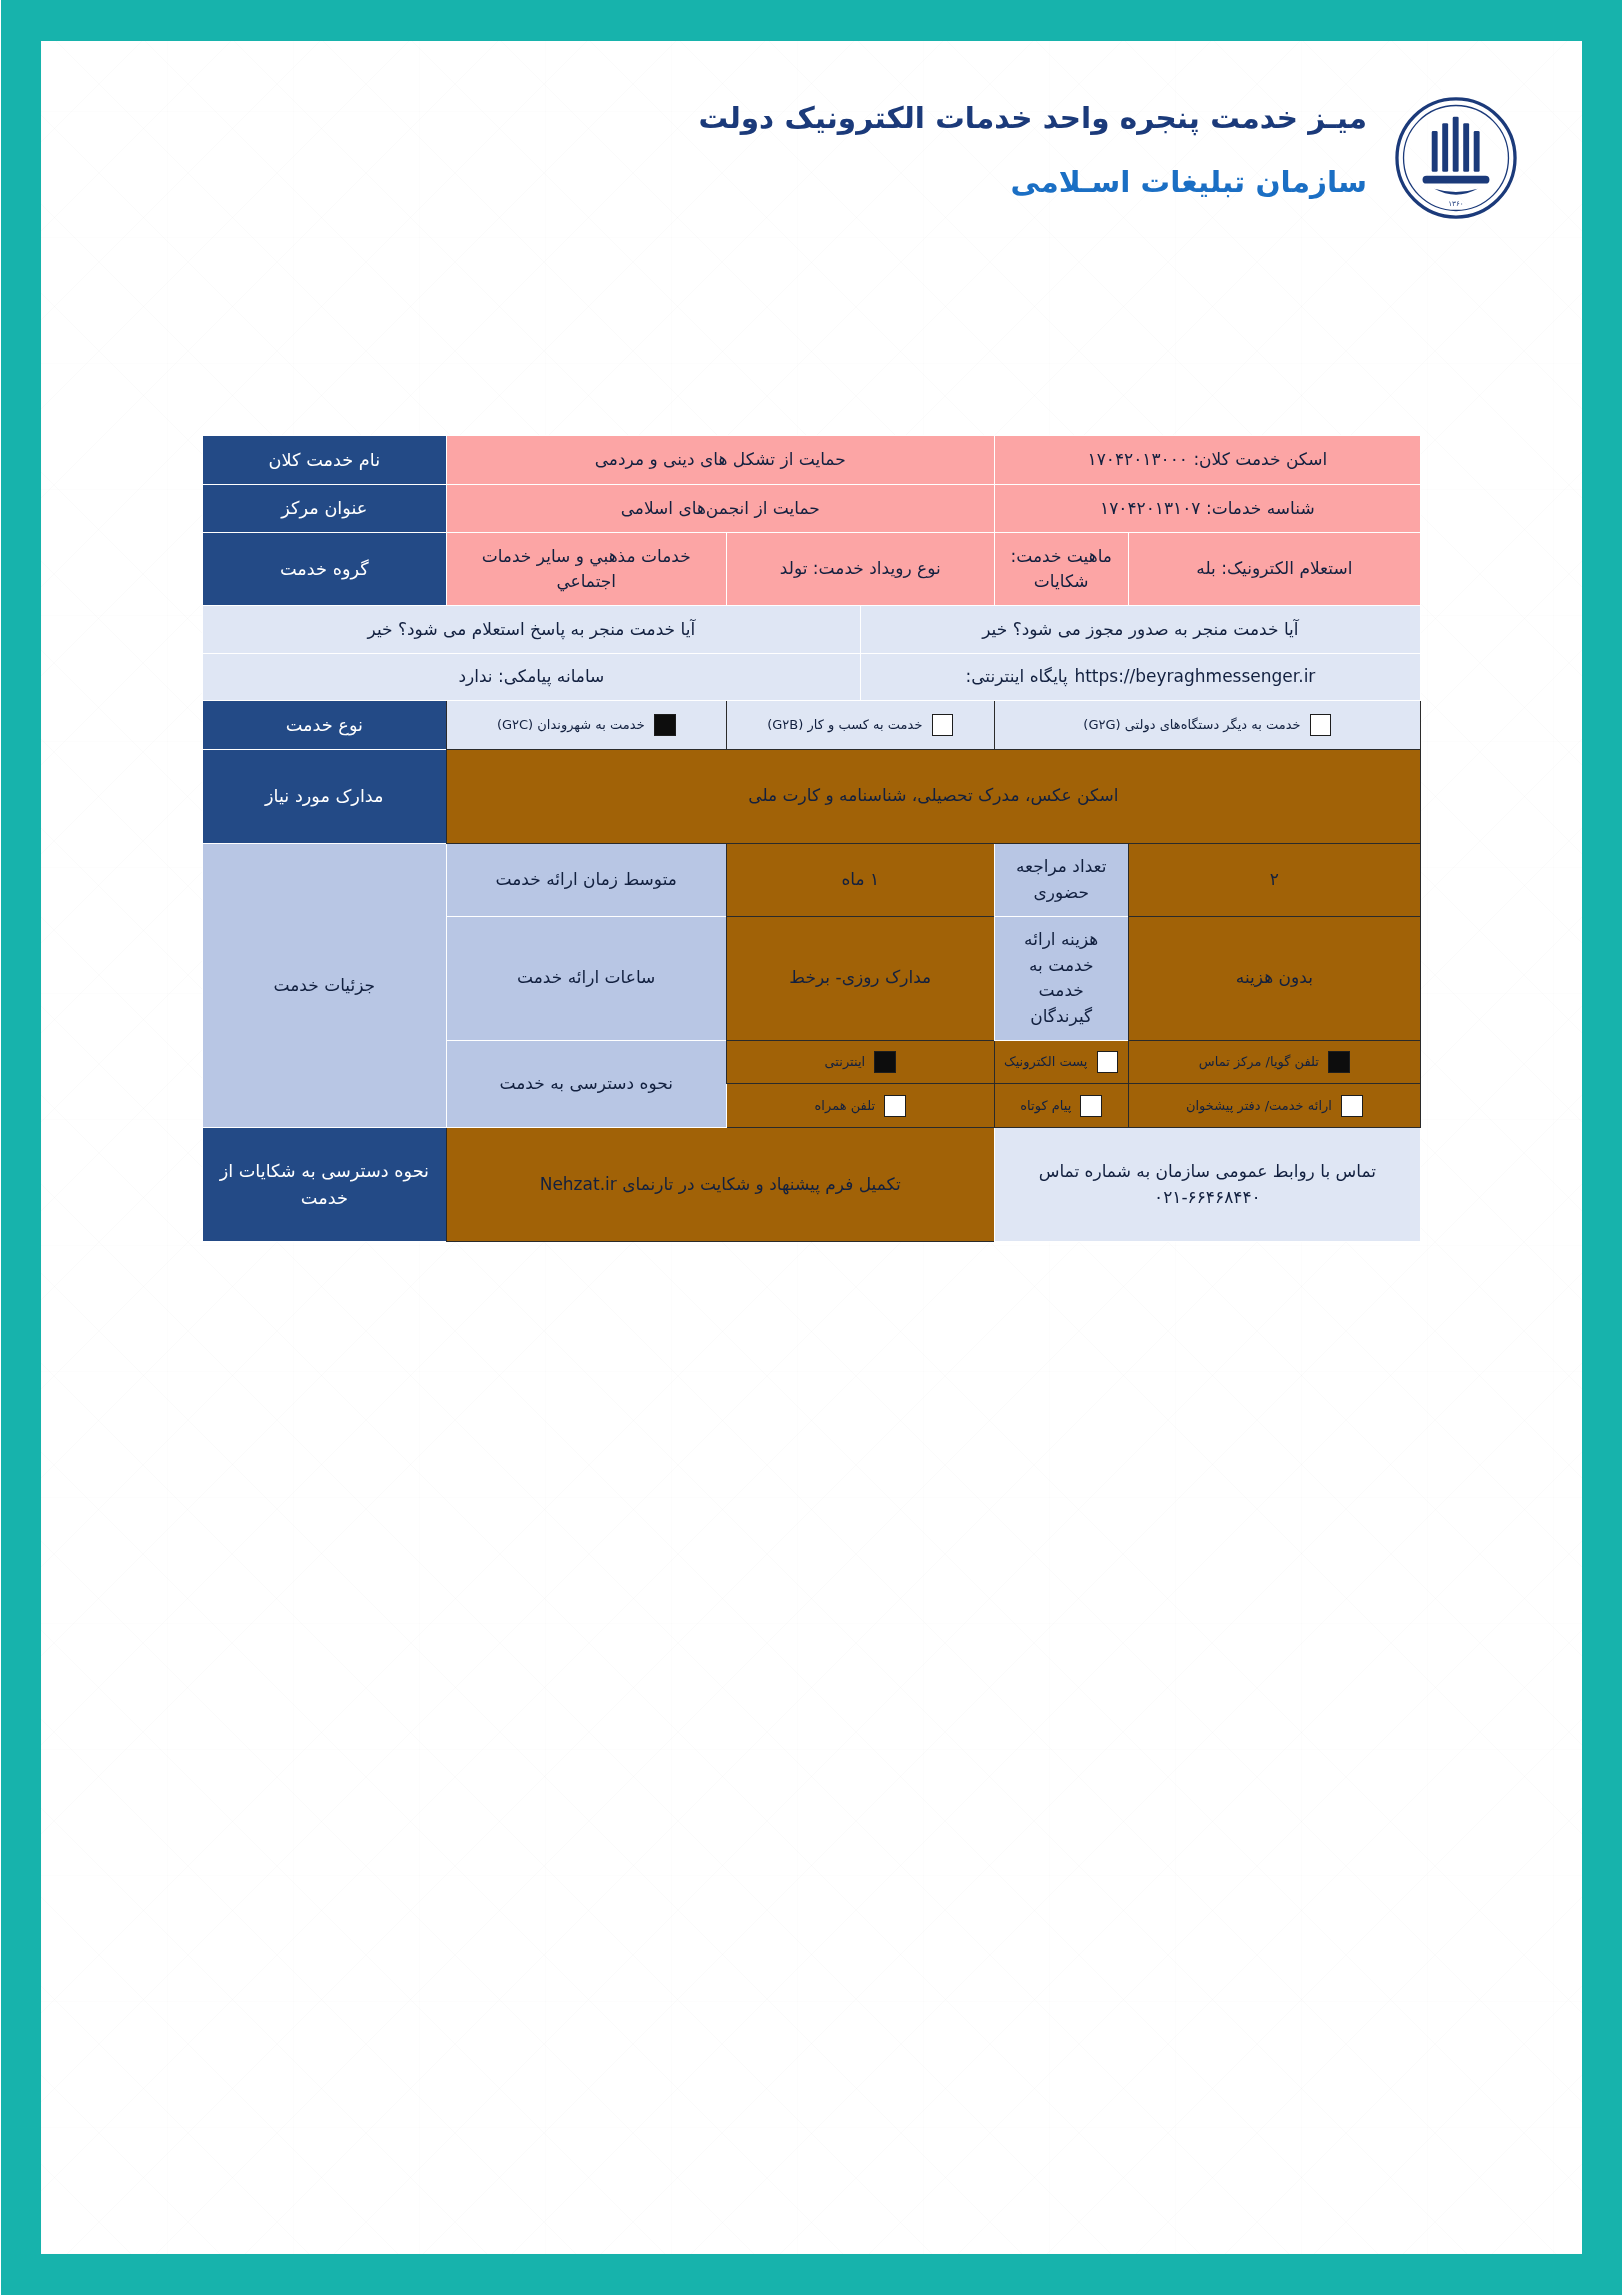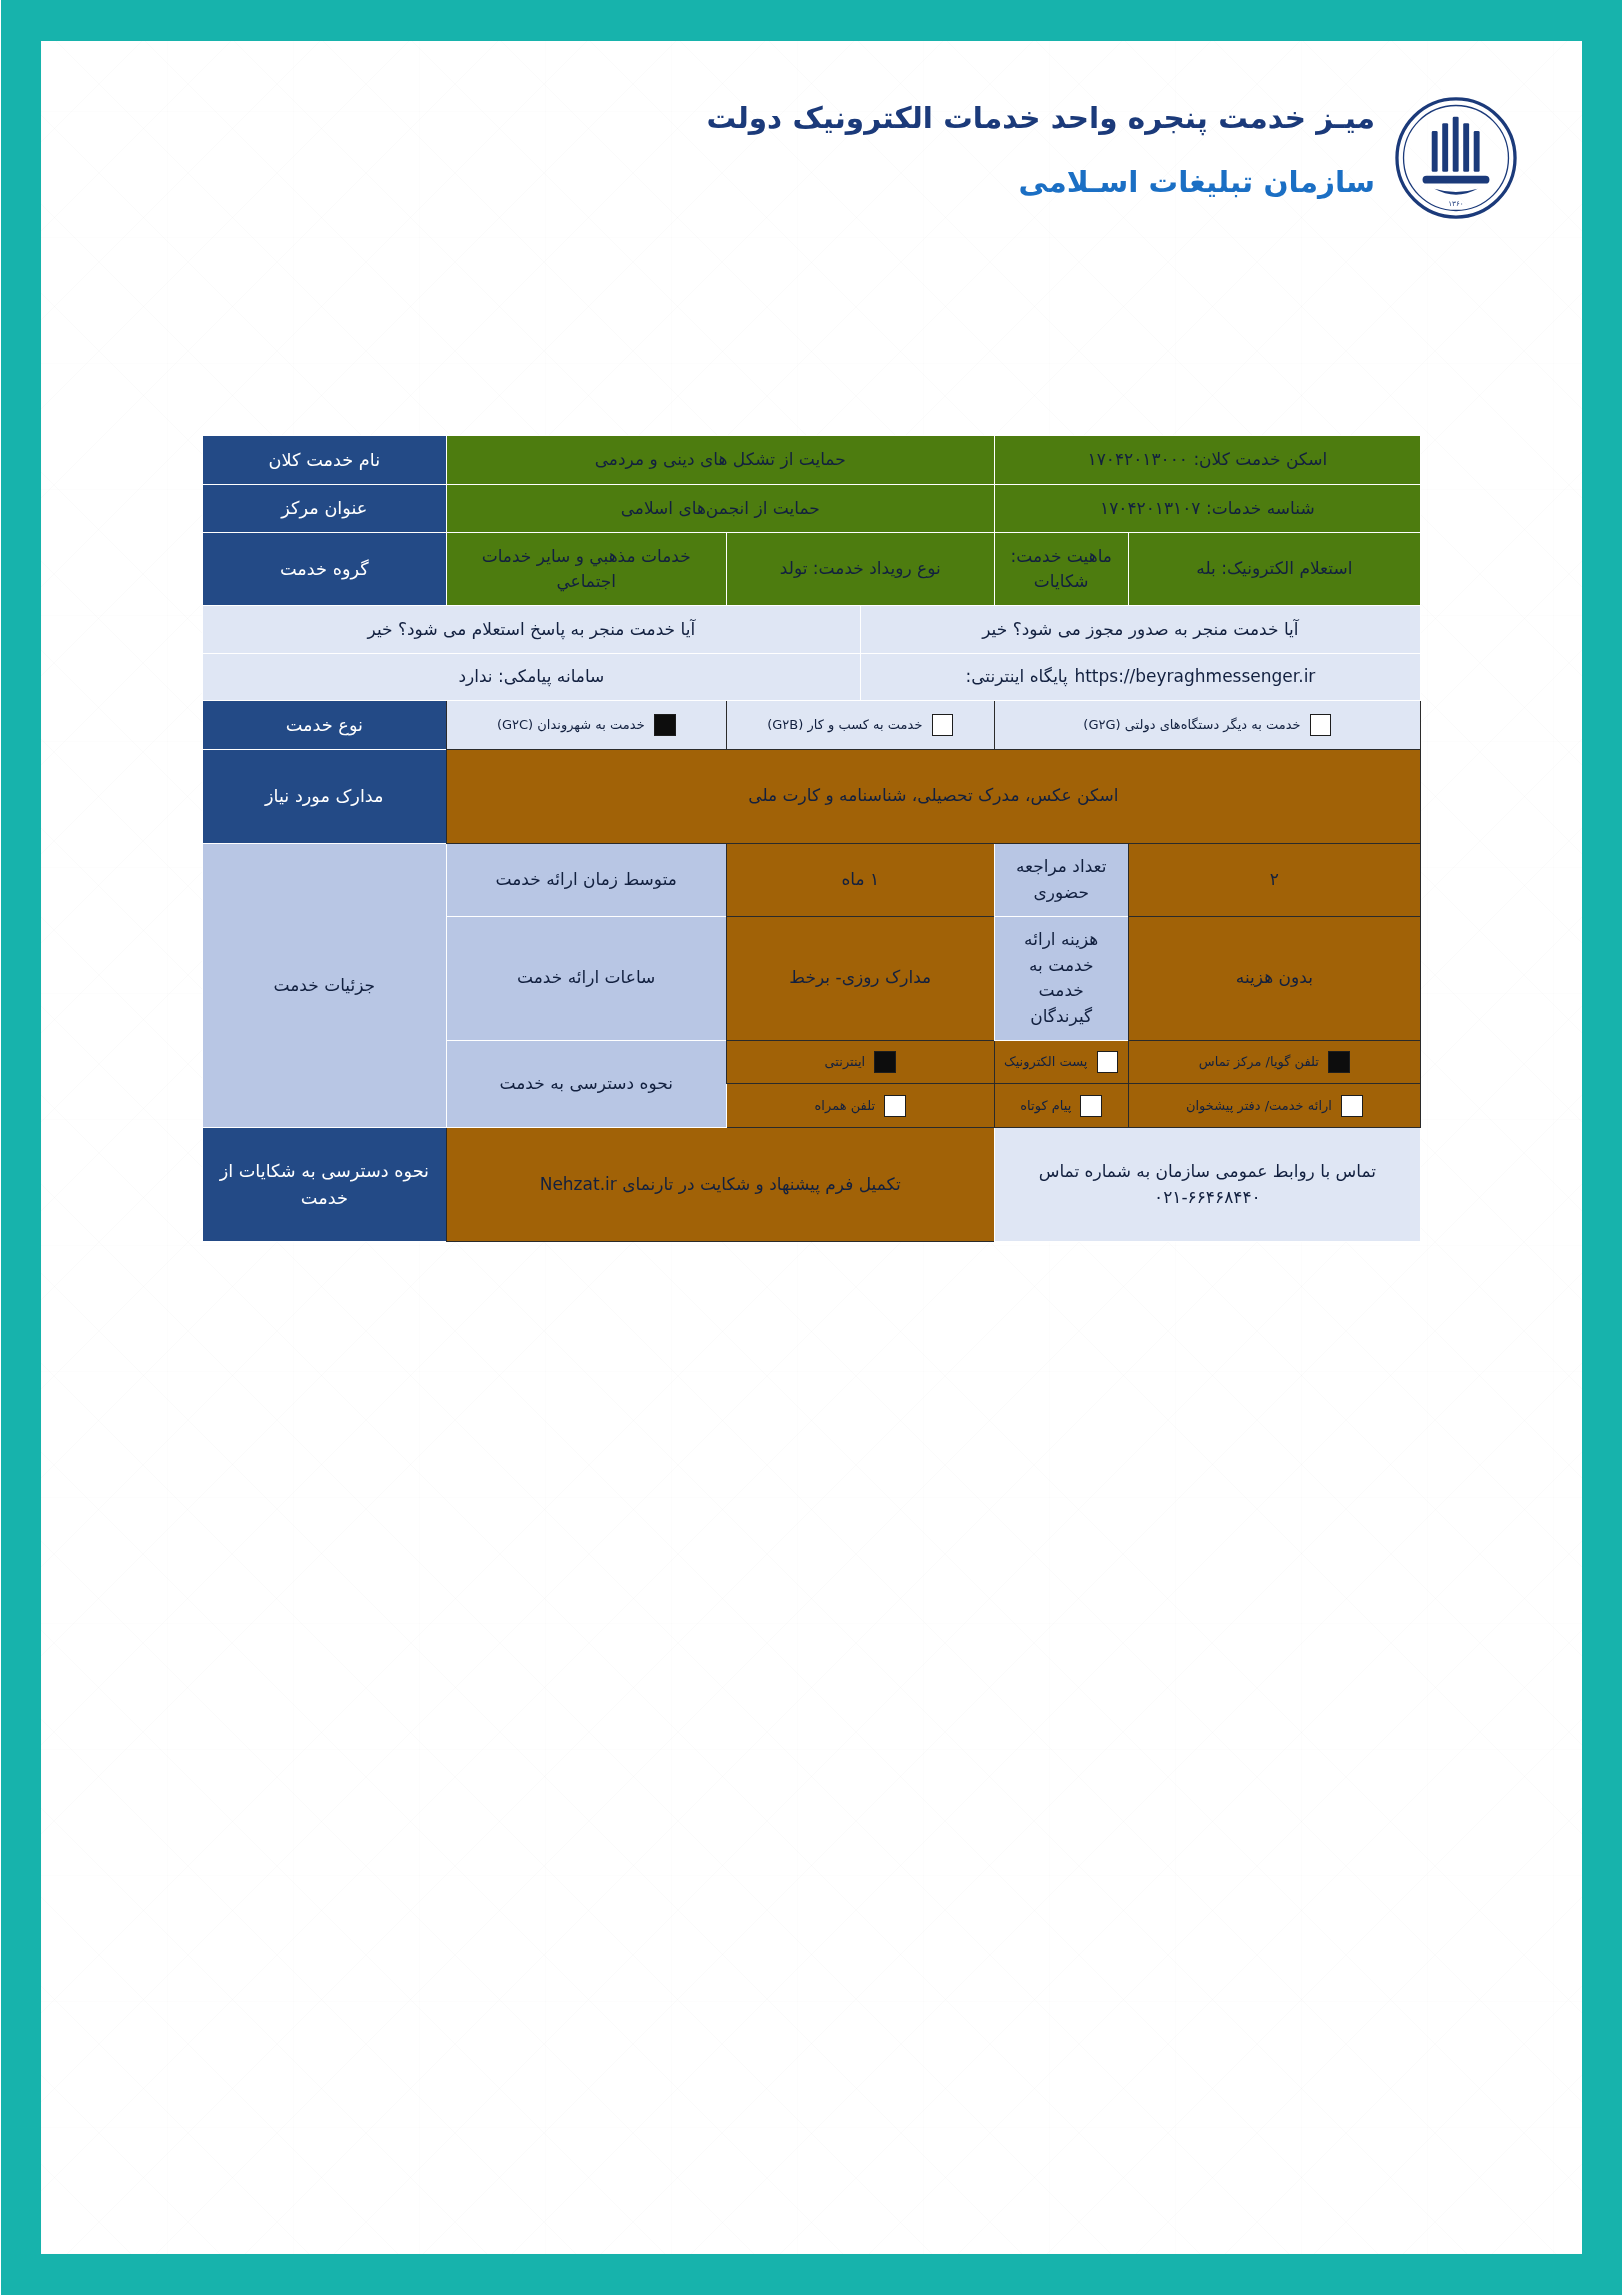--- a/index.html
+++ b/index.html
@@ -54,21 +54,21 @@
   }
   .logo {
     position: absolute;
     right: 26px;
     top: 9.2px;
     width: 122px;
     height: 122px;
   }
   .titles {
     position: absolute;
-    right: 168px;
+    right: 176px;
     top: 11.8px;
     text-align: right;
   }
   .title-main {
     font-size: 29.5px;
     font-weight: bold;
     color: #1b3a7a;
     letter-spacing: -0.7px;
     line-height: 1.25;
     white-space: nowrap;
@@ -104,21 +104,21 @@
     text-align: center;
     line-height: 1.5;
   }
   .lbl {
     background: #234a86;
     color: #ffffff;
     font-weight: normal;
     font-size: 17.7px;
   }
   .cell {
-    background: #4d7c0f;
+    background: #fca5a5;
   }
   .cell-light {
     background: #dfe6f4;
   }
   .cell-mid {
     background: #b8c6e4;
   }
   .cell-white {
     background: #a16207;
     border: 1.3px solid #2a2a2a !important;

